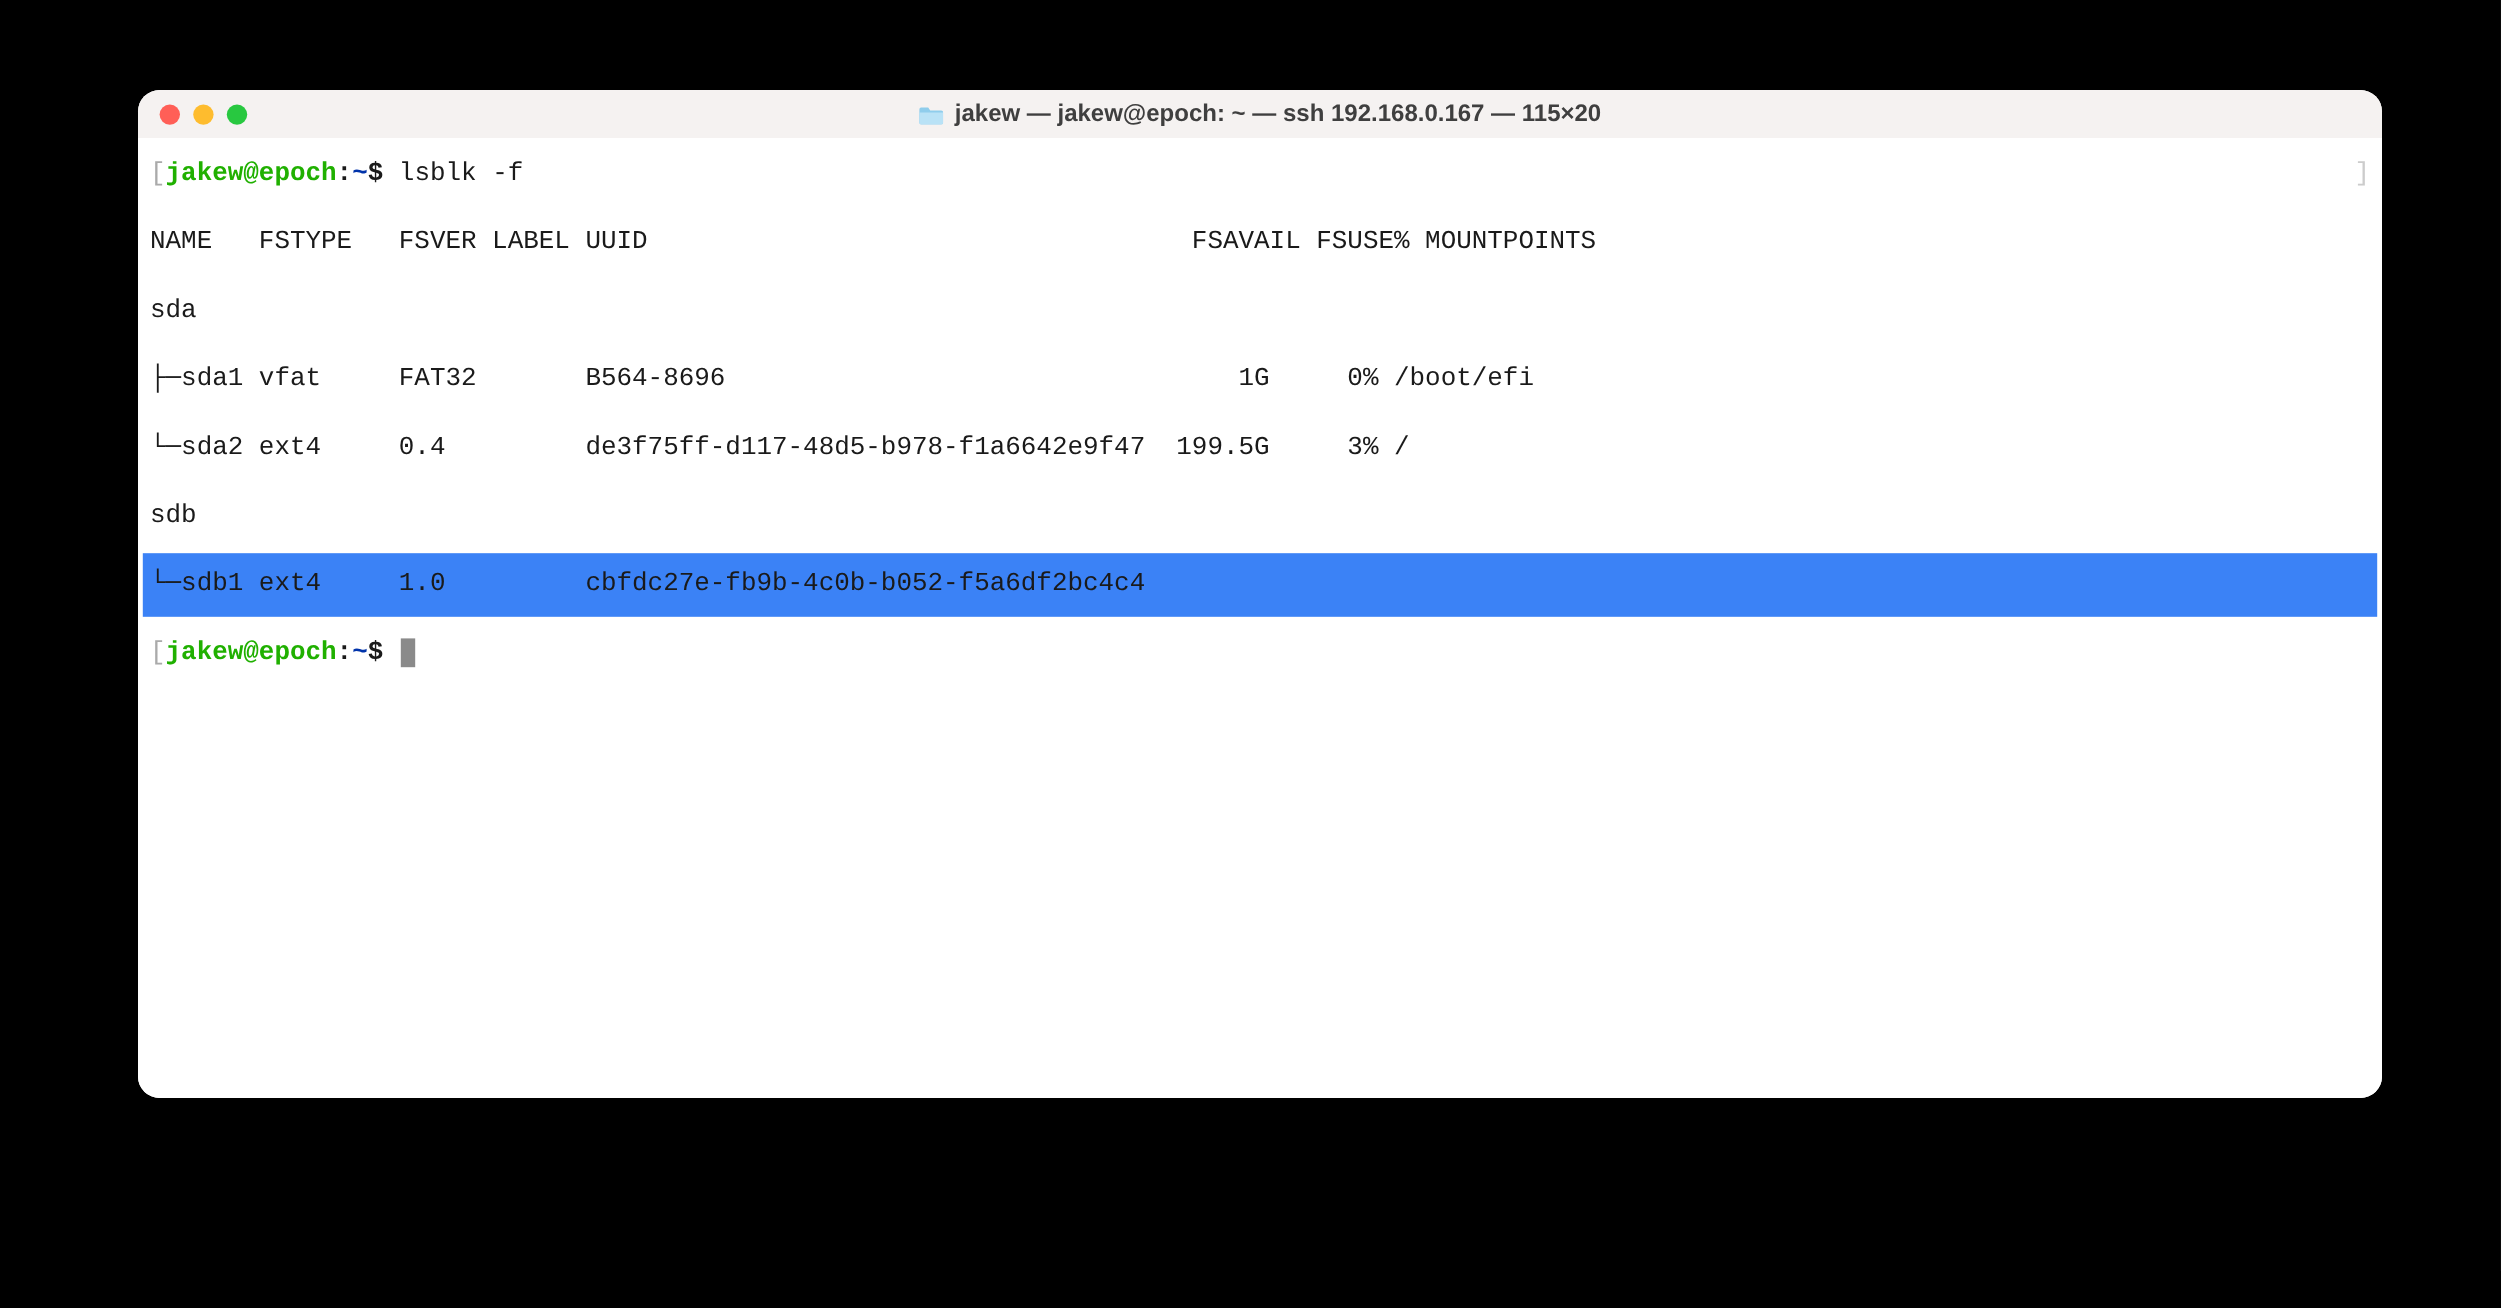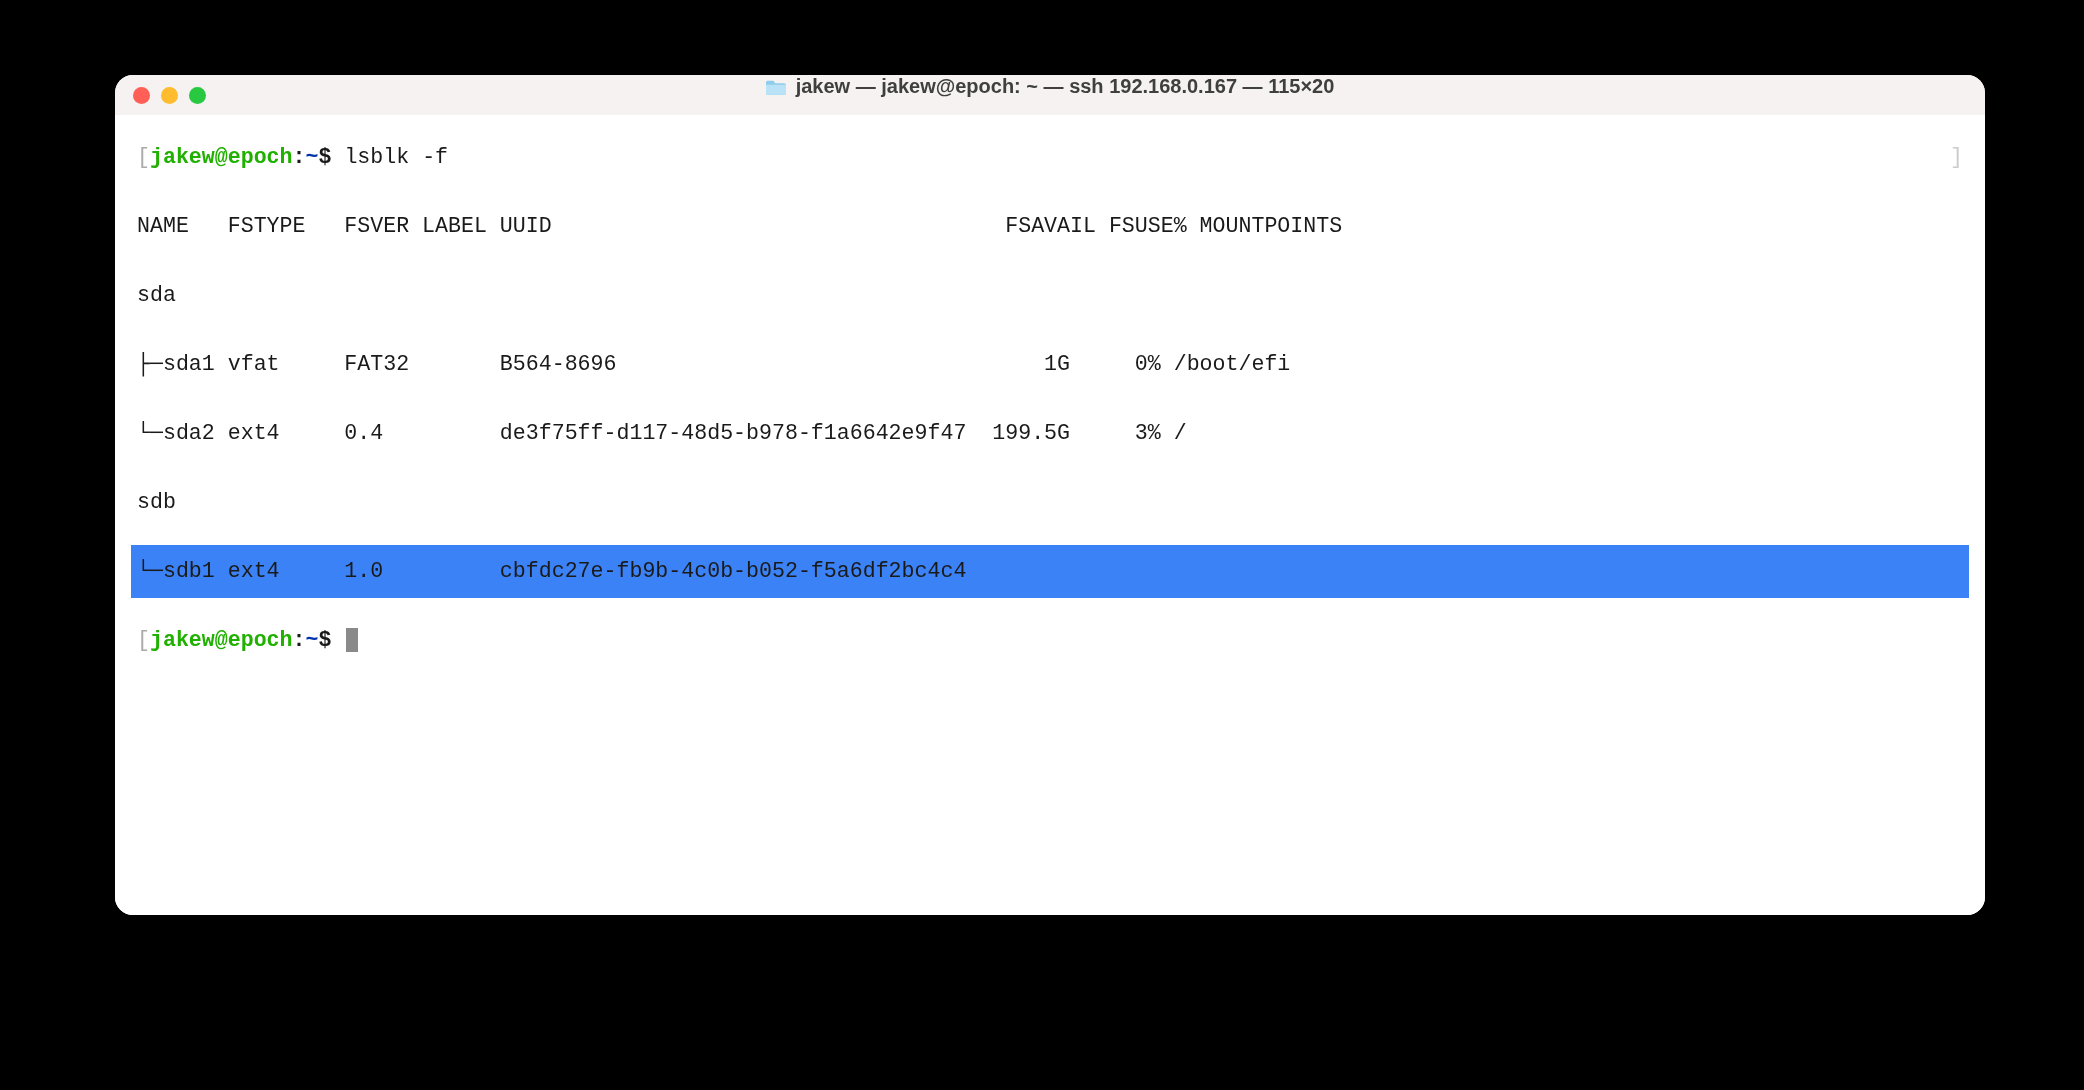--- a/index.html
+++ b/index.html
@@ -2,38 +2,38 @@
 <html><head>
 <meta charset="utf-8">
 <style>
   html,body{margin:0;padding:0;background:#000;width:2084px;height:1090px;overflow:hidden}
   .window{
     position:absolute;left:115px;top:75px;width:1870px;height:840px;
     background:#fff;border-radius:18px;box-shadow:0 30px 60px rgba(0,0,0,.6),0 0 0 1px rgba(0,0,0,.2);
     overflow:hidden;font-family:ui-monospace,SFMono-Regular,Menlo,Consolas,monospace
   }
   .titlebar{
-    height:40px;background:#f5f2f1;display:flex;align-items:flex-start;position:relative;
+    height:40px;background:#f5f2f1;display:flex;align-items:center;position:relative;
     border-bottom:1px solid #e6e2e1
   }
   .traffic{position:absolute;left:18px;top:12px;display:flex;gap:11px}
   .dot{width:17px;height:17px;border-radius:50%}
   .dot.red{background:#ff5f57}
   .dot.yellow{background:#febc2e}
   .dot.green{background:#28c840}
   .title-wrap{margin:0 auto;display:flex;align-items:center;gap:10px;
     font:400 20px -apple-system,BlinkMacSystemFont,"Segoe UI",sans-serif;color:#3f3f3f}
   .folder-icon{width:20px;height:17px}
   .term{
     position:absolute;left:0;right:0;top:40px;bottom:0;background:#fff;
     font-size:21.6px;line-height:29px;letter-spacing:0;
     font-family:ui-monospace,SFMono-Regular,Menlo,Consolas,"Liberation Mono",monospace;
     color:#1a1a1a
   }
-  .term pre{margin:16px;padding:12px 6px;white-space:pre;font:inherit}
+  .term pre{margin:4px;padding:12px 6px;white-space:pre;font:inherit}
   .u{color:#20b000;font-weight:700}
   .h{color:#0033aa;font-weight:700}
   .sep{color:#1a1a1a;font-weight:700}
   .prompt-line{position:relative}
   .bracket{color:#aaa}
   .rbracket{color:#ccc;position:absolute;right:6px}
   .hl{background:#3b82f6;display:block}
   .cursor{display:inline-block;width:12px;height:24px;background:#8a8a8a;vertical-align:text-bottom;margin-left:2px}
 </style>
 </head>

